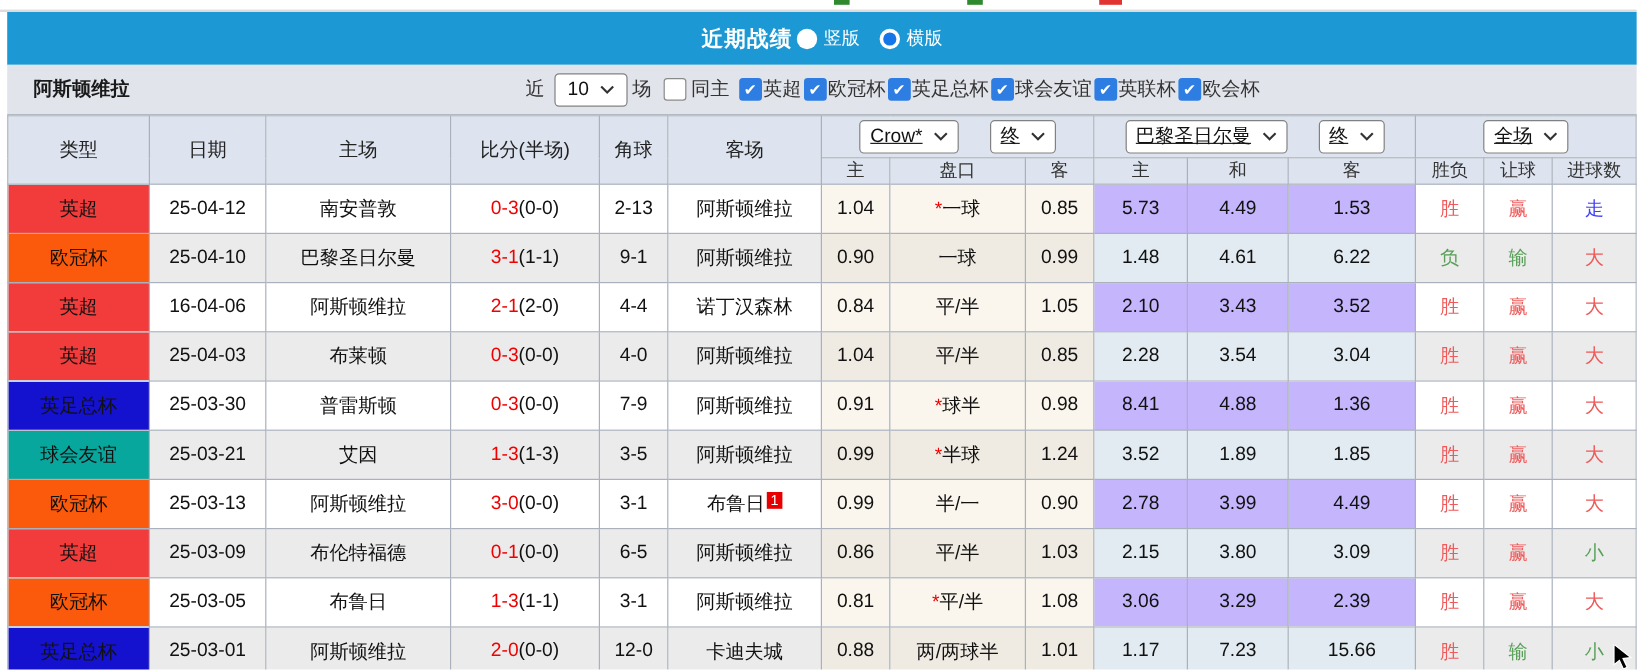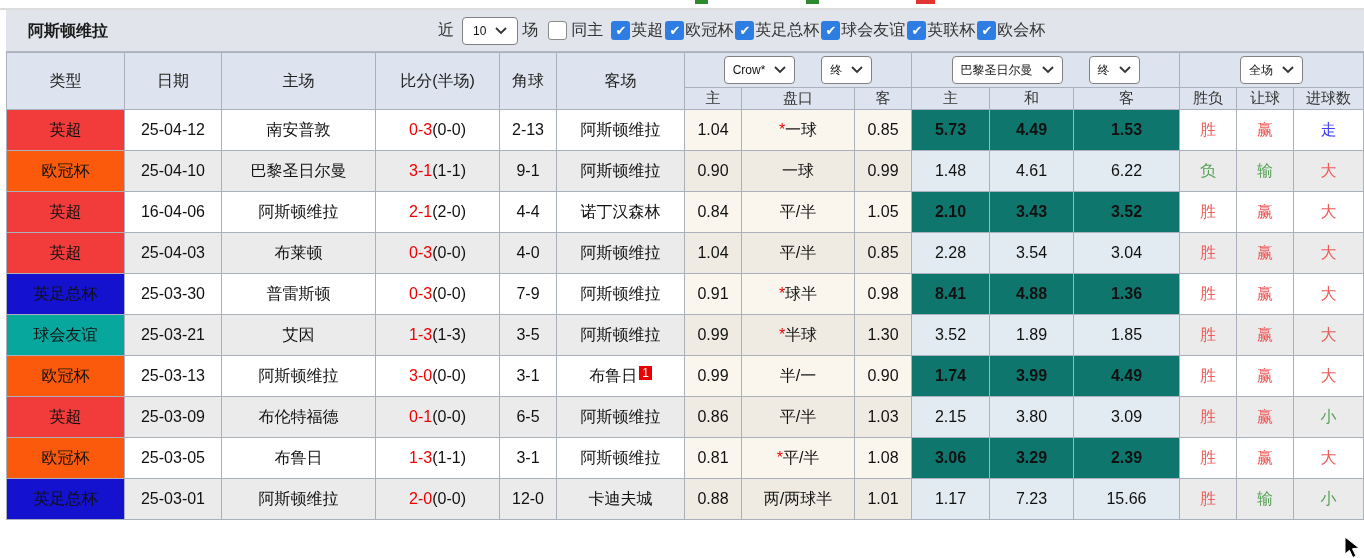--- a/index.html
+++ b/index.html
@@ -39,44 +39,44 @@
   .chk.unchecked{background:#fff;border:1.5px solid #8a8a8a;margin-left:6px;}
   .chk.checked{background:#2e7de3;color:#fff;font-size:13px;font-weight:bold;}
   .comp-filters{display:inline-flex;align-items:center;margin-left:2px;}
   .comp-filters .chk{margin-left:2px;}
   .chk-label{margin-left:1px;}
 
   
   .dd{
     display:inline-flex;align-items:center;gap:9px;background:#fff;
     border:1px solid #818181;border-radius:4px;padding:3px 8px;
-    font-size:12px;color:#111;line-height:20px;white-space:nowrap;
+    font-size:16px;color:#111;line-height:20px;white-space:nowrap;
   }
   .dd svg{flex:none;}
   .dd-count{margin-left:4px;padding:3px 10px;}
 
   
   table.results{
     margin-left:6px;width:1358px;table-layout:fixed;border-collapse:collapse;
     font-size:16px;
   }
   .results th,.results td{
     border:1px solid #aab1bc;text-align:center;vertical-align:middle;
     padding:0;overflow:hidden;white-space:nowrap;
   }
   .results thead th{background:#dde4ef;font-weight:normal;color:#222;}
   tr.hdr-group th{height:34px;}
-  tr.hdr-group .th-dd{display:flex;align-items:center;justify-content:center;gap:26px;}
+  tr.hdr-group .th-dd{display:flex;align-items:center;justify-content:center;gap:26px;text-decoration:underline;}
   tr.hdr-sub th{height:21px;font-size:15px;color:#333;}
   .results tbody td{height:40px;color:#111;}
   tr.r-odd td{background:#fff;}
   tr.r-even td{background:#ebebeb;}
   tr.r-odd td.bg-odds{background:#faf6ed;}
   tr.r-even td.bg-odds{background:#efebe2;}
-  tr.r-odd td.bg-mean{background:#0f766e;font-weight:bold;}
+  tr.r-odd td.bg-mean{background:#c4b5fd;}
   tr.r-even td.bg-mean{background:#e2ebf1;}
   td.type-cell{color:#fff;font-size:16px;}
   .team-hl{color:#3f8c3f;}
   .sc-red{color:#f00000;}
   .sc-half{color:#111;}
   .star{color:#f00000;}
   td.handicap-cell{color:#333;}
   .num-badge{background:#e80000;color:#fff;font-size:12px;padding:0 3px;margin-left:2px;line-height:14px;display:inline-block;vertical-align:top;}
   .outcome{font-size:16px;}
 
@@ -86,20 +86,27 @@
 <body>
 
 <div class="page">
 
   <div class="top-strip">
     <span class="mark m1"></span>
     <span class="mark m2"></span>
     <span class="mark m3"></span>
   </div>
 
+  <div class="title-bar">
+    <span class="title">近期战绩</span>
+    <span class="radio radio-on"></span>
+    <span class="radio-label">竖版</span>
+    <span class="radio radio-off"></span>
+    <span class="radio-label">横版</span>
+  </div>
 
   <div class="filter-bar">
     <span class="team-name">阿斯顿维拉</span>
     <div class="filter-controls">
       <span class="f-label">近</span>
       <span class="dd dd-count">
         <span>10</span>
         <svg width="12" height="8" viewBox="0 0 12 8">
             <path d="M1 1l5 5 5-5" fill="none" stroke="#333" stroke-width="1.8"></path>
           </svg>
@@ -293,39 +300,39 @@
         </tr>
         <tr class="r-even">
           <td class="type-cell" style="background: rgb(8, 167, 157);">球会友谊</td>
           <td>25-03-21</td>
           <td>艾因</td>
           <td><span class="sc-red">1-3</span><span class="sc-half">(1-3)</span></td>
           <td>3-5</td>
           <td class="team-hl">阿斯顿维拉</td>
           <td class="bg-odds">0.99</td>
           <td class="bg-odds handicap-cell"><span class="star">*</span>半球</td>
-          <td class="bg-odds">1.30</td>
+          <td class="bg-odds">1.24</td>
           <td class="bg-mean">3.52</td>
           <td class="bg-mean">1.89</td>
           <td class="bg-mean">1.85</td>
           <td class="outcome" style="color: rgb(239, 90, 90);">胜</td>
           <td class="outcome" style="color: rgb(239, 90, 90);">赢</td>
           <td class="outcome" style="color: rgb(239, 90, 90);">大</td>
         </tr>
         <tr class="r-odd">
           <td class="type-cell" style="background: rgb(251, 90, 12);">欧冠杯</td>
           <td>25-03-13</td>
           <td class="team-hl">阿斯顿维拉</td>
           <td><span class="sc-red">3-0</span><span class="sc-half">(0-0)</span></td>
           <td>3-1</td>
           <td>布鲁日<sup class="num-badge">1</sup></td>
           <td class="bg-odds">0.99</td>
           <td class="bg-odds handicap-cell">半/一</td>
           <td class="bg-odds">0.90</td>
-          <td class="bg-mean">1.74</td>
+          <td class="bg-mean">2.78</td>
           <td class="bg-mean">3.99</td>
           <td class="bg-mean">4.49</td>
           <td class="outcome" style="color: rgb(239, 90, 90);">胜</td>
           <td class="outcome" style="color: rgb(239, 90, 90);">赢</td>
           <td class="outcome" style="color: rgb(239, 90, 90);">大</td>
         </tr>
         <tr class="r-even">
           <td class="type-cell" style="background: rgb(242, 59, 59);">英超</td>
           <td>25-03-09</td>
           <td>布伦特福德</td>

